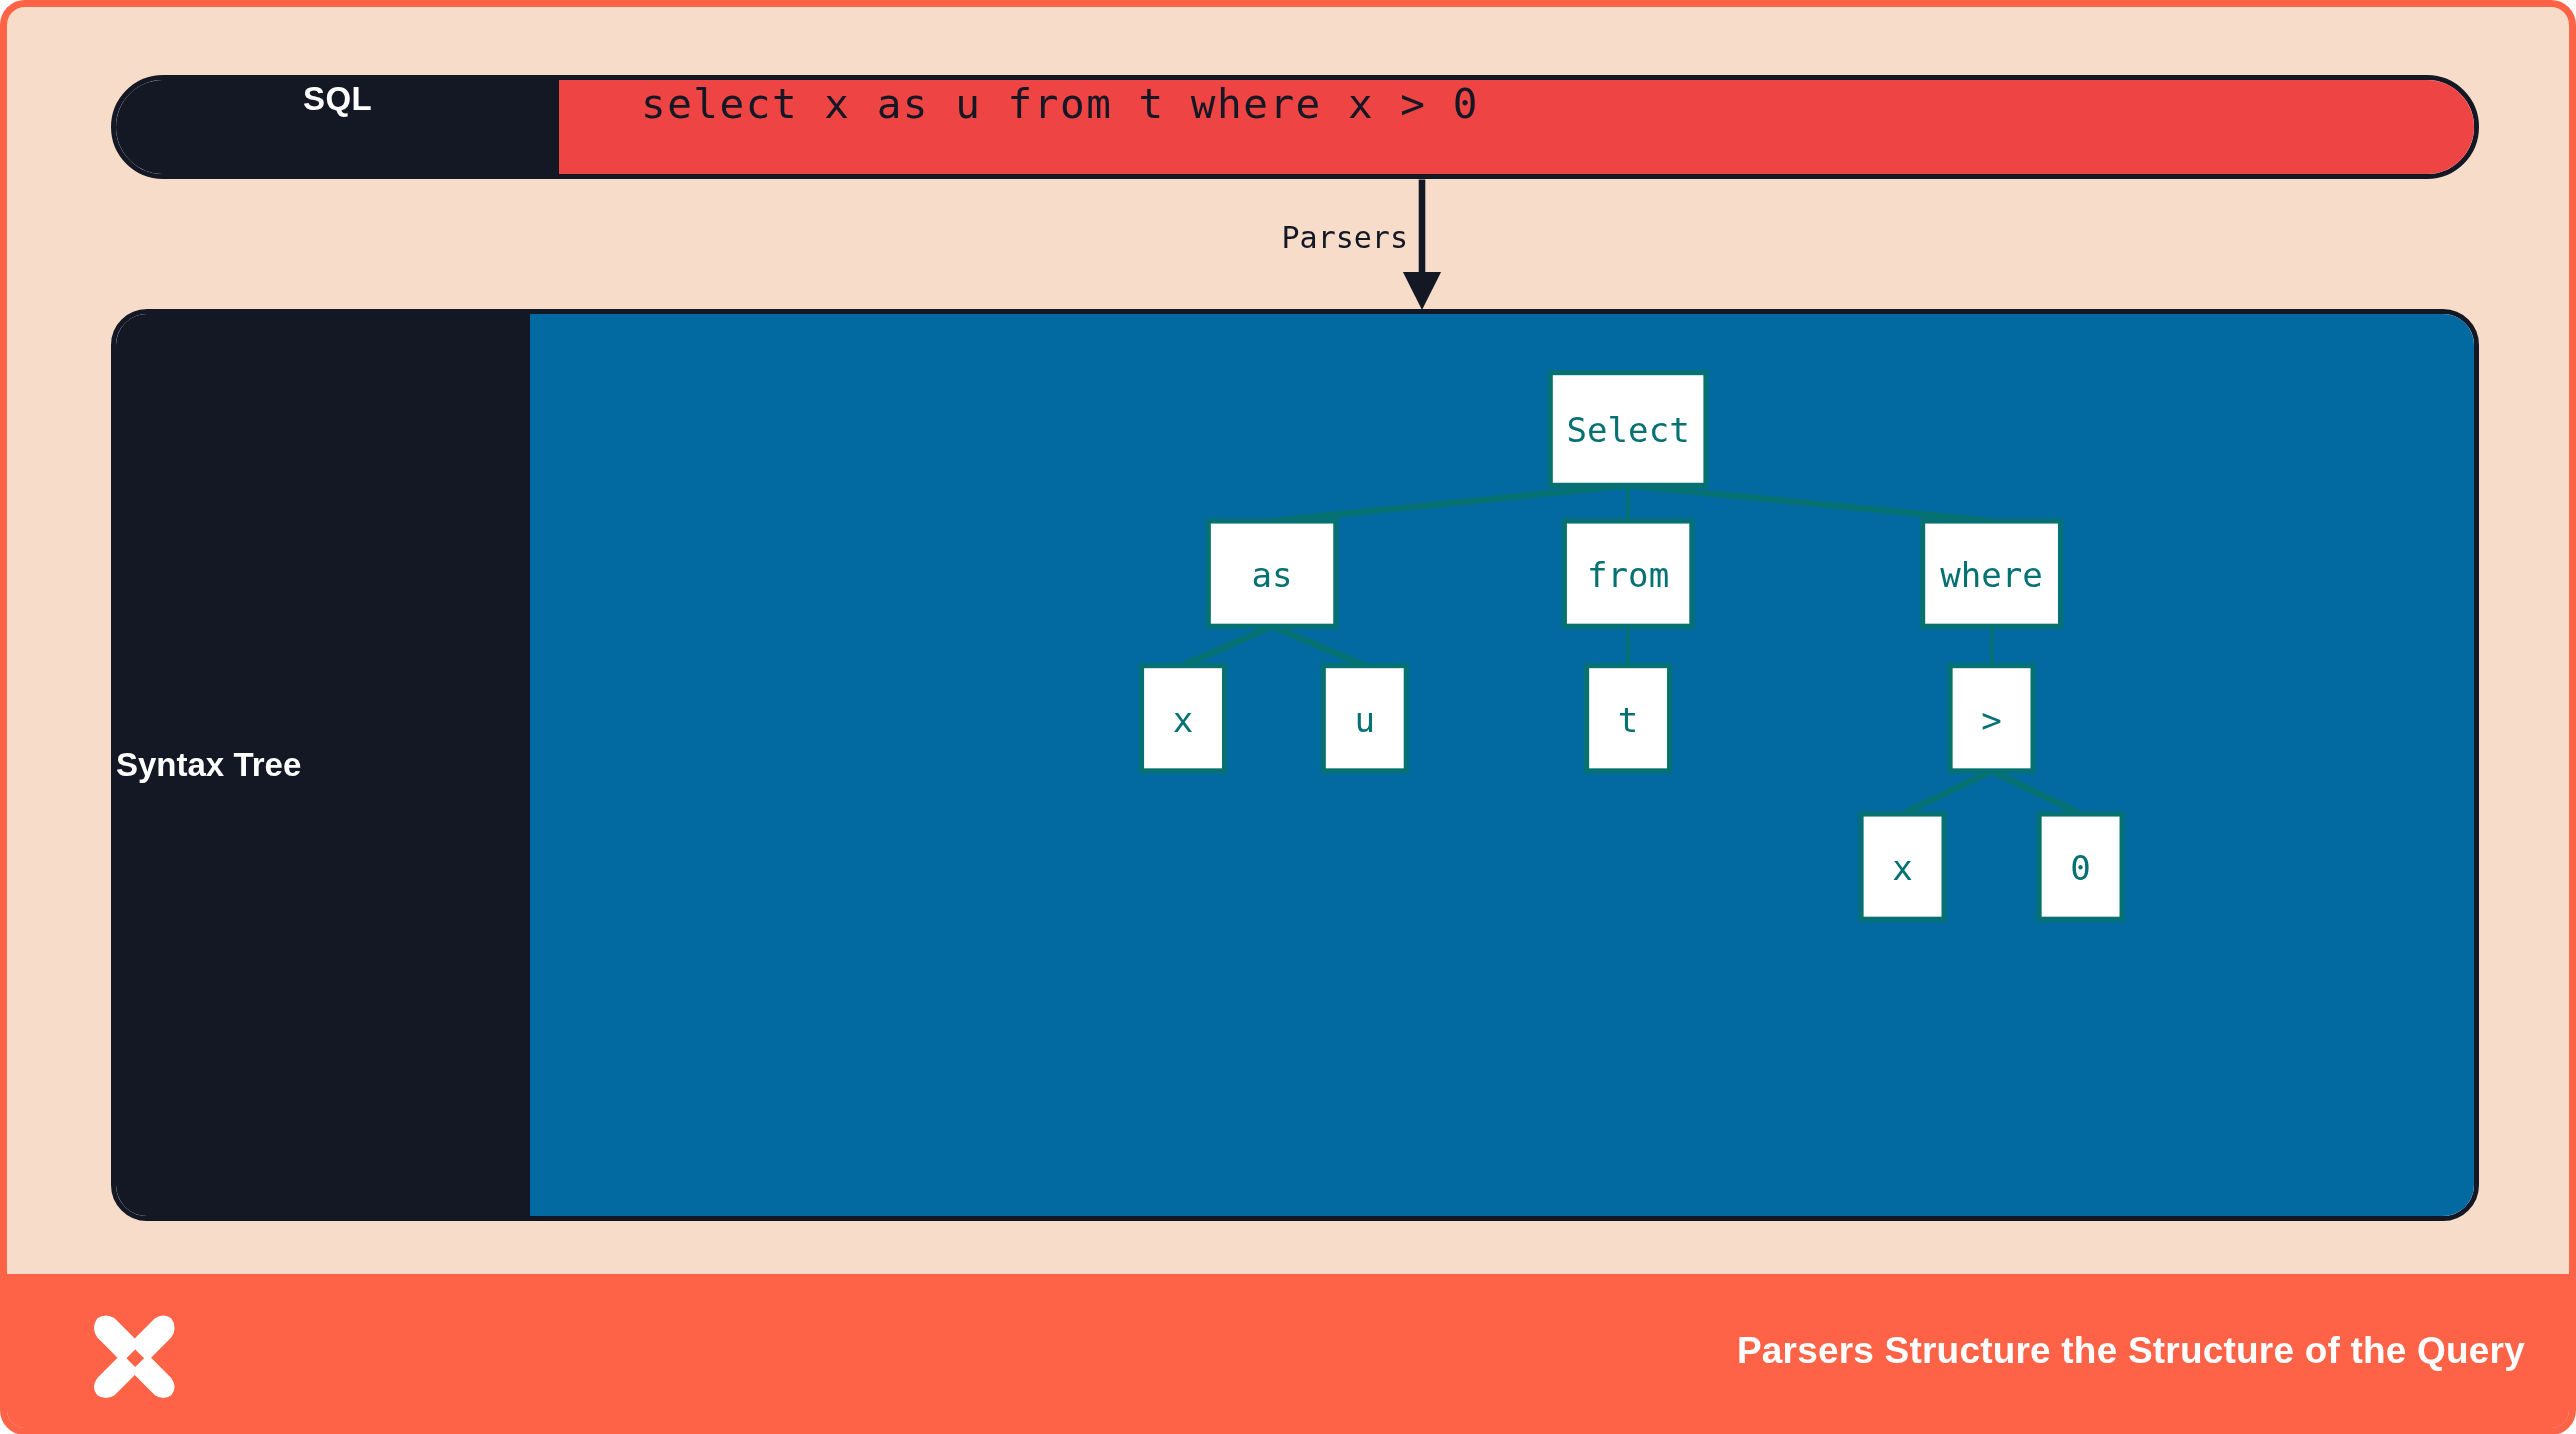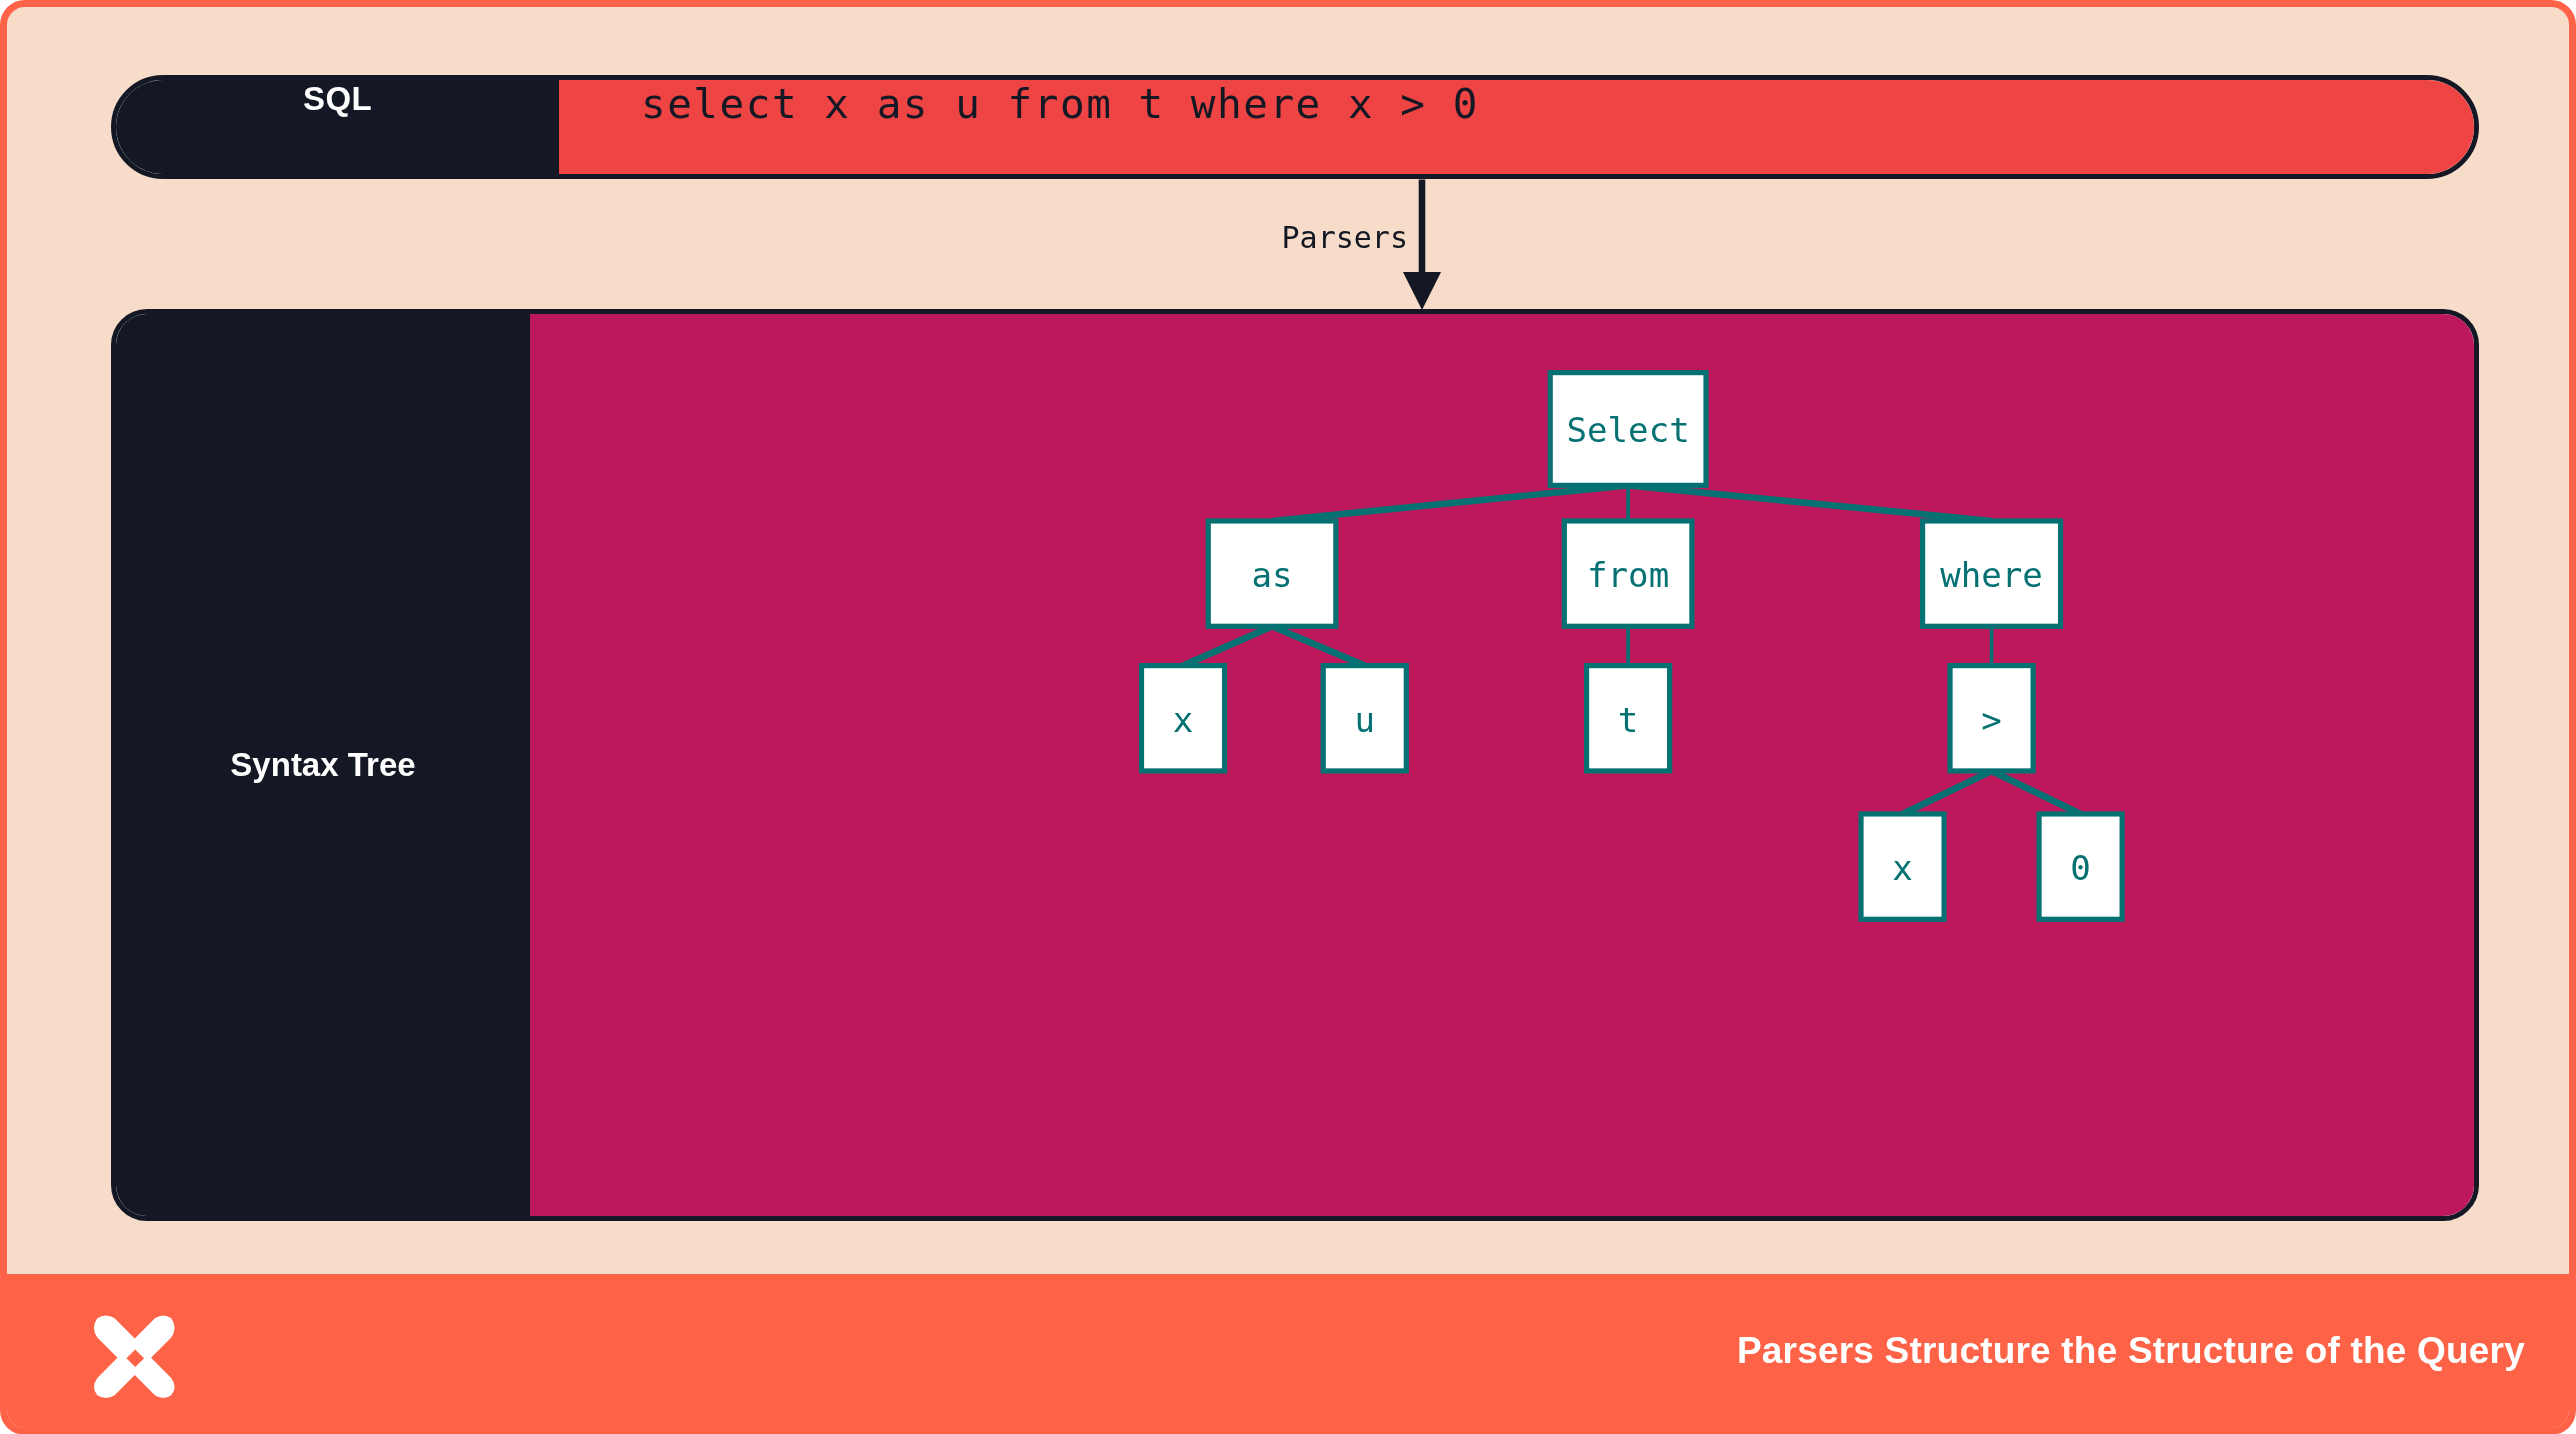--- a/index.html
+++ b/index.html
@@ -103,29 +103,28 @@
     display: flex;
     align-items: stretch;
     overflow: hidden;
   }
   .tree-label-cell {
     width: 414px;
     flex: 0 0 414px;
     background: #141824;
     display: flex;
     align-items: center;
-    justify-content: center;
     color: #ffffff;
     font-size: 33px;
     font-weight: 700;
   }
   .tree-canvas-cell {
     flex: 1 1 auto;
     position: relative;
-    background: #be185d;
+    background: #0369a1;
   }
   .tree-svg {
     position: absolute;
     left: 0; top: 0;
     width: 100%;
     height: 100%;
   }
   .node-text {
     font-family: "DejaVu Sans Mono", "Liberation Mono", monospace;
     fill: #067172;

